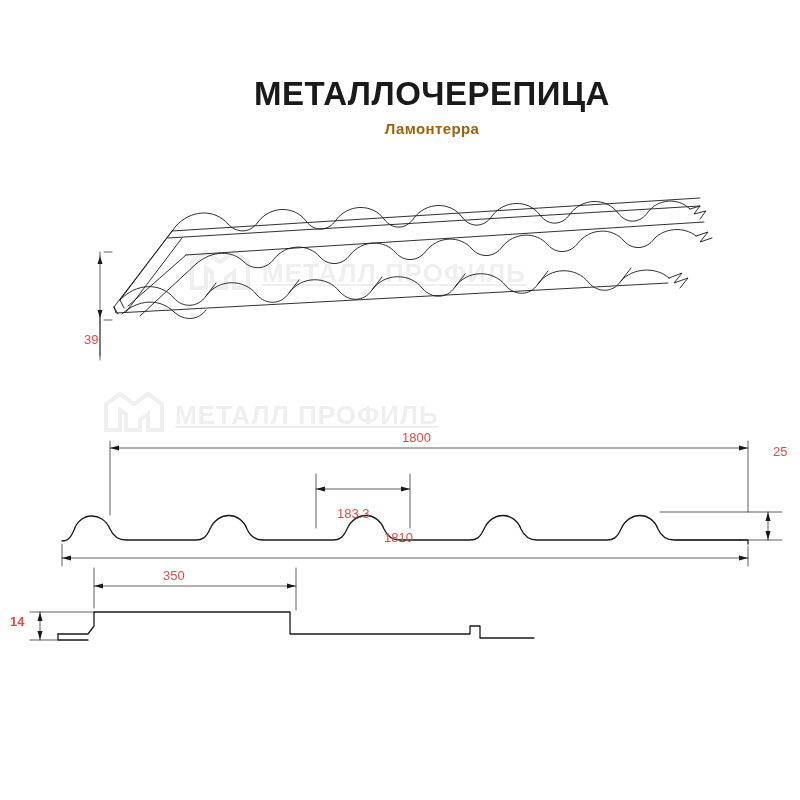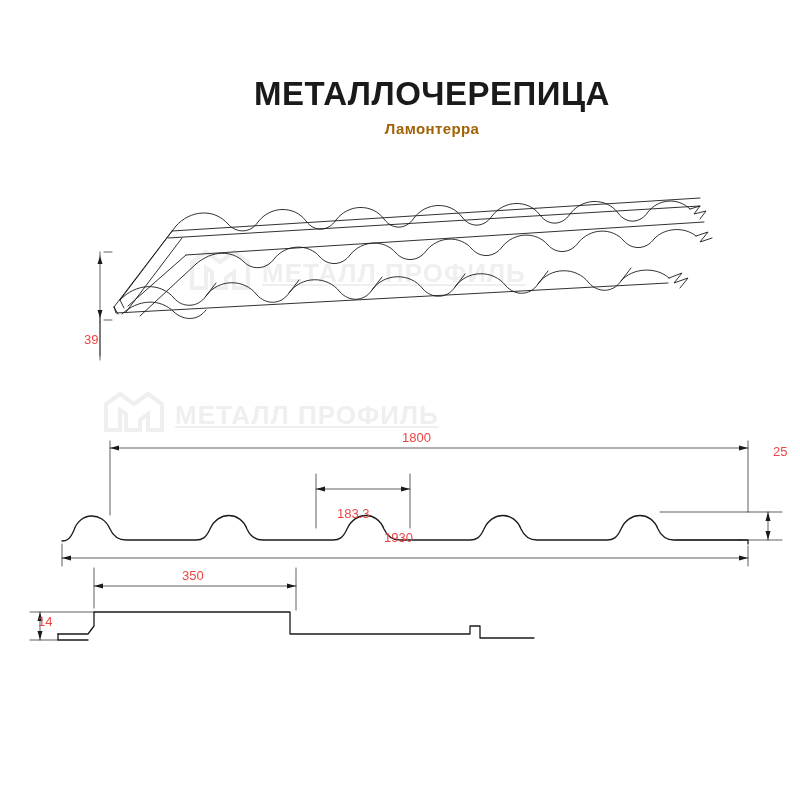--- a/index.html
+++ b/index.html
@@ -258,19 +258,19 @@
         <path d="M40 640 L37.5 631 L42.5 631 Z" fill="#1a1a1a" stroke="none"></path>
       </g>
 
     </g>
   </svg>
 
   <div class="dim-label" style="left:84px; top:332px;">39</div>
 
   <div class="dim-label" style="left:402px; top:430px;">1800</div>
   <div class="dim-label" style="left:337px; top:470px;margin-top:36px;">183.3</div>
-  <div class="dim-label" style="left:384px; top:530px;">1930</div>
+  <div class="dim-label" style="left:384px; top:530px;">1810</div>
   <div class="dim-label" style="left:773px; top:444px;">25</div>
 
-  <div class="dim-label" style="left:182px; top:568px;">350</div>
-  <div class="dim-label" style="left:38px; top:614px;">14</div>
+  <div class="dim-label" style="left:163px; top:568px;">350</div>
+  <div class="dim-label" style="left:10px; top:614px;font-weight:bold;">14</div>
 
 </div>
 
 </body></html>

